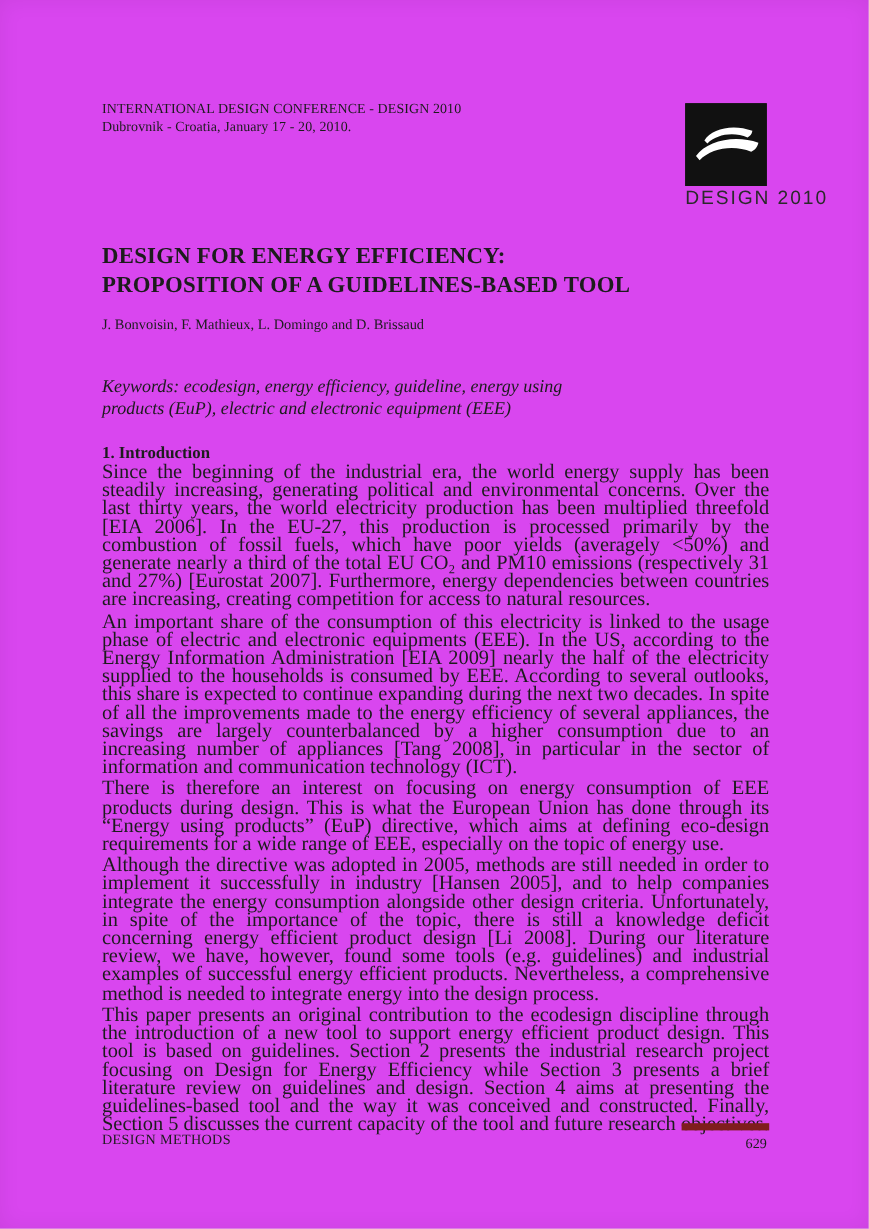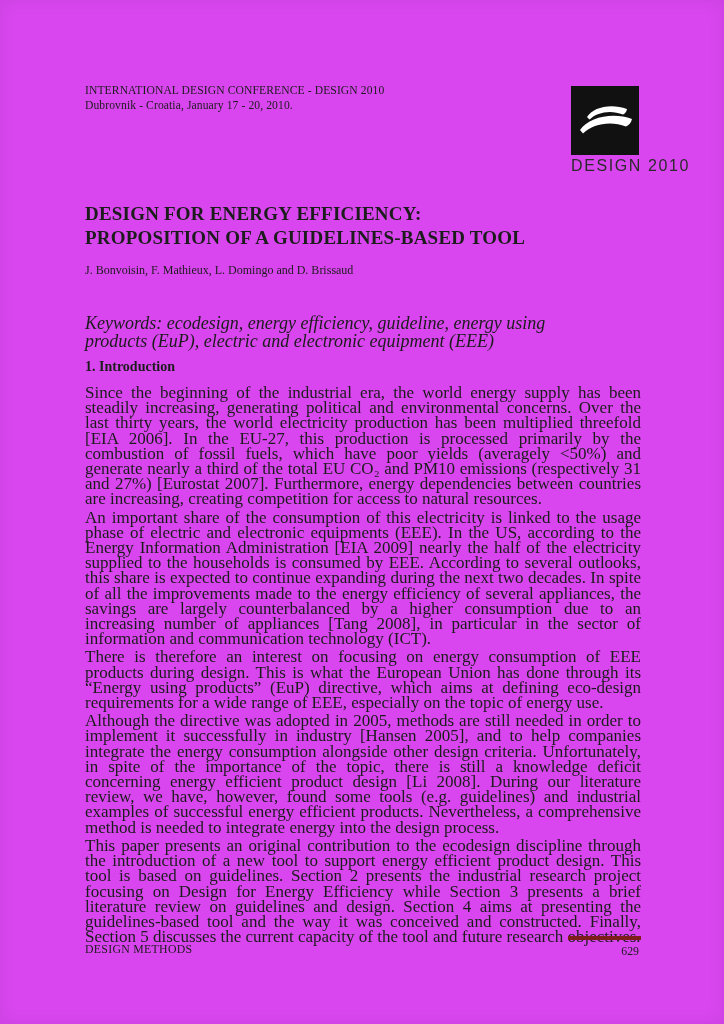--- a/index.html
+++ b/index.html
@@ -53,27 +53,27 @@
   }
   .authors {
     position: absolute;
     left: 85px; top: 263px;
     font-size: 12px;
   }
   .keywords {
     position: absolute;
     left: 85px; top: 314px;
     font-style: italic;
-    font-size: 18px;
+    font-size: 15px;
     line-height: 18px;
   }
   
   .section-heading {
     position: absolute;
-    left: 85px; top: 359px;
+    left: 85px; top: 371px;
     font-size: 14px;
     font-weight: bold;
   }
   .body-text {
     position: absolute;
     left: 85px; top: 385px;
     width: 556px;
     font-size: 17px;
     line-height: 15.2px;
     text-align: justify;
@@ -88,21 +88,21 @@
   }
   .footer-label {
     position: absolute;
     left: 0; top: 6px;
     letter-spacing: 0.3px;
   }
   .page-num-wrap {
     position: absolute;
     right: 0; top: 0;
     width: 73px;
-    border-top: 4px solid #7f1d1d;
+    border-top: 6px solid #7f1d1d;
     text-align: right;
     padding: 4px 2px 0 0;
   }
 </style>
 </head>
 <body>
 
 <div class="page">
 
   <div class="conf-info">

